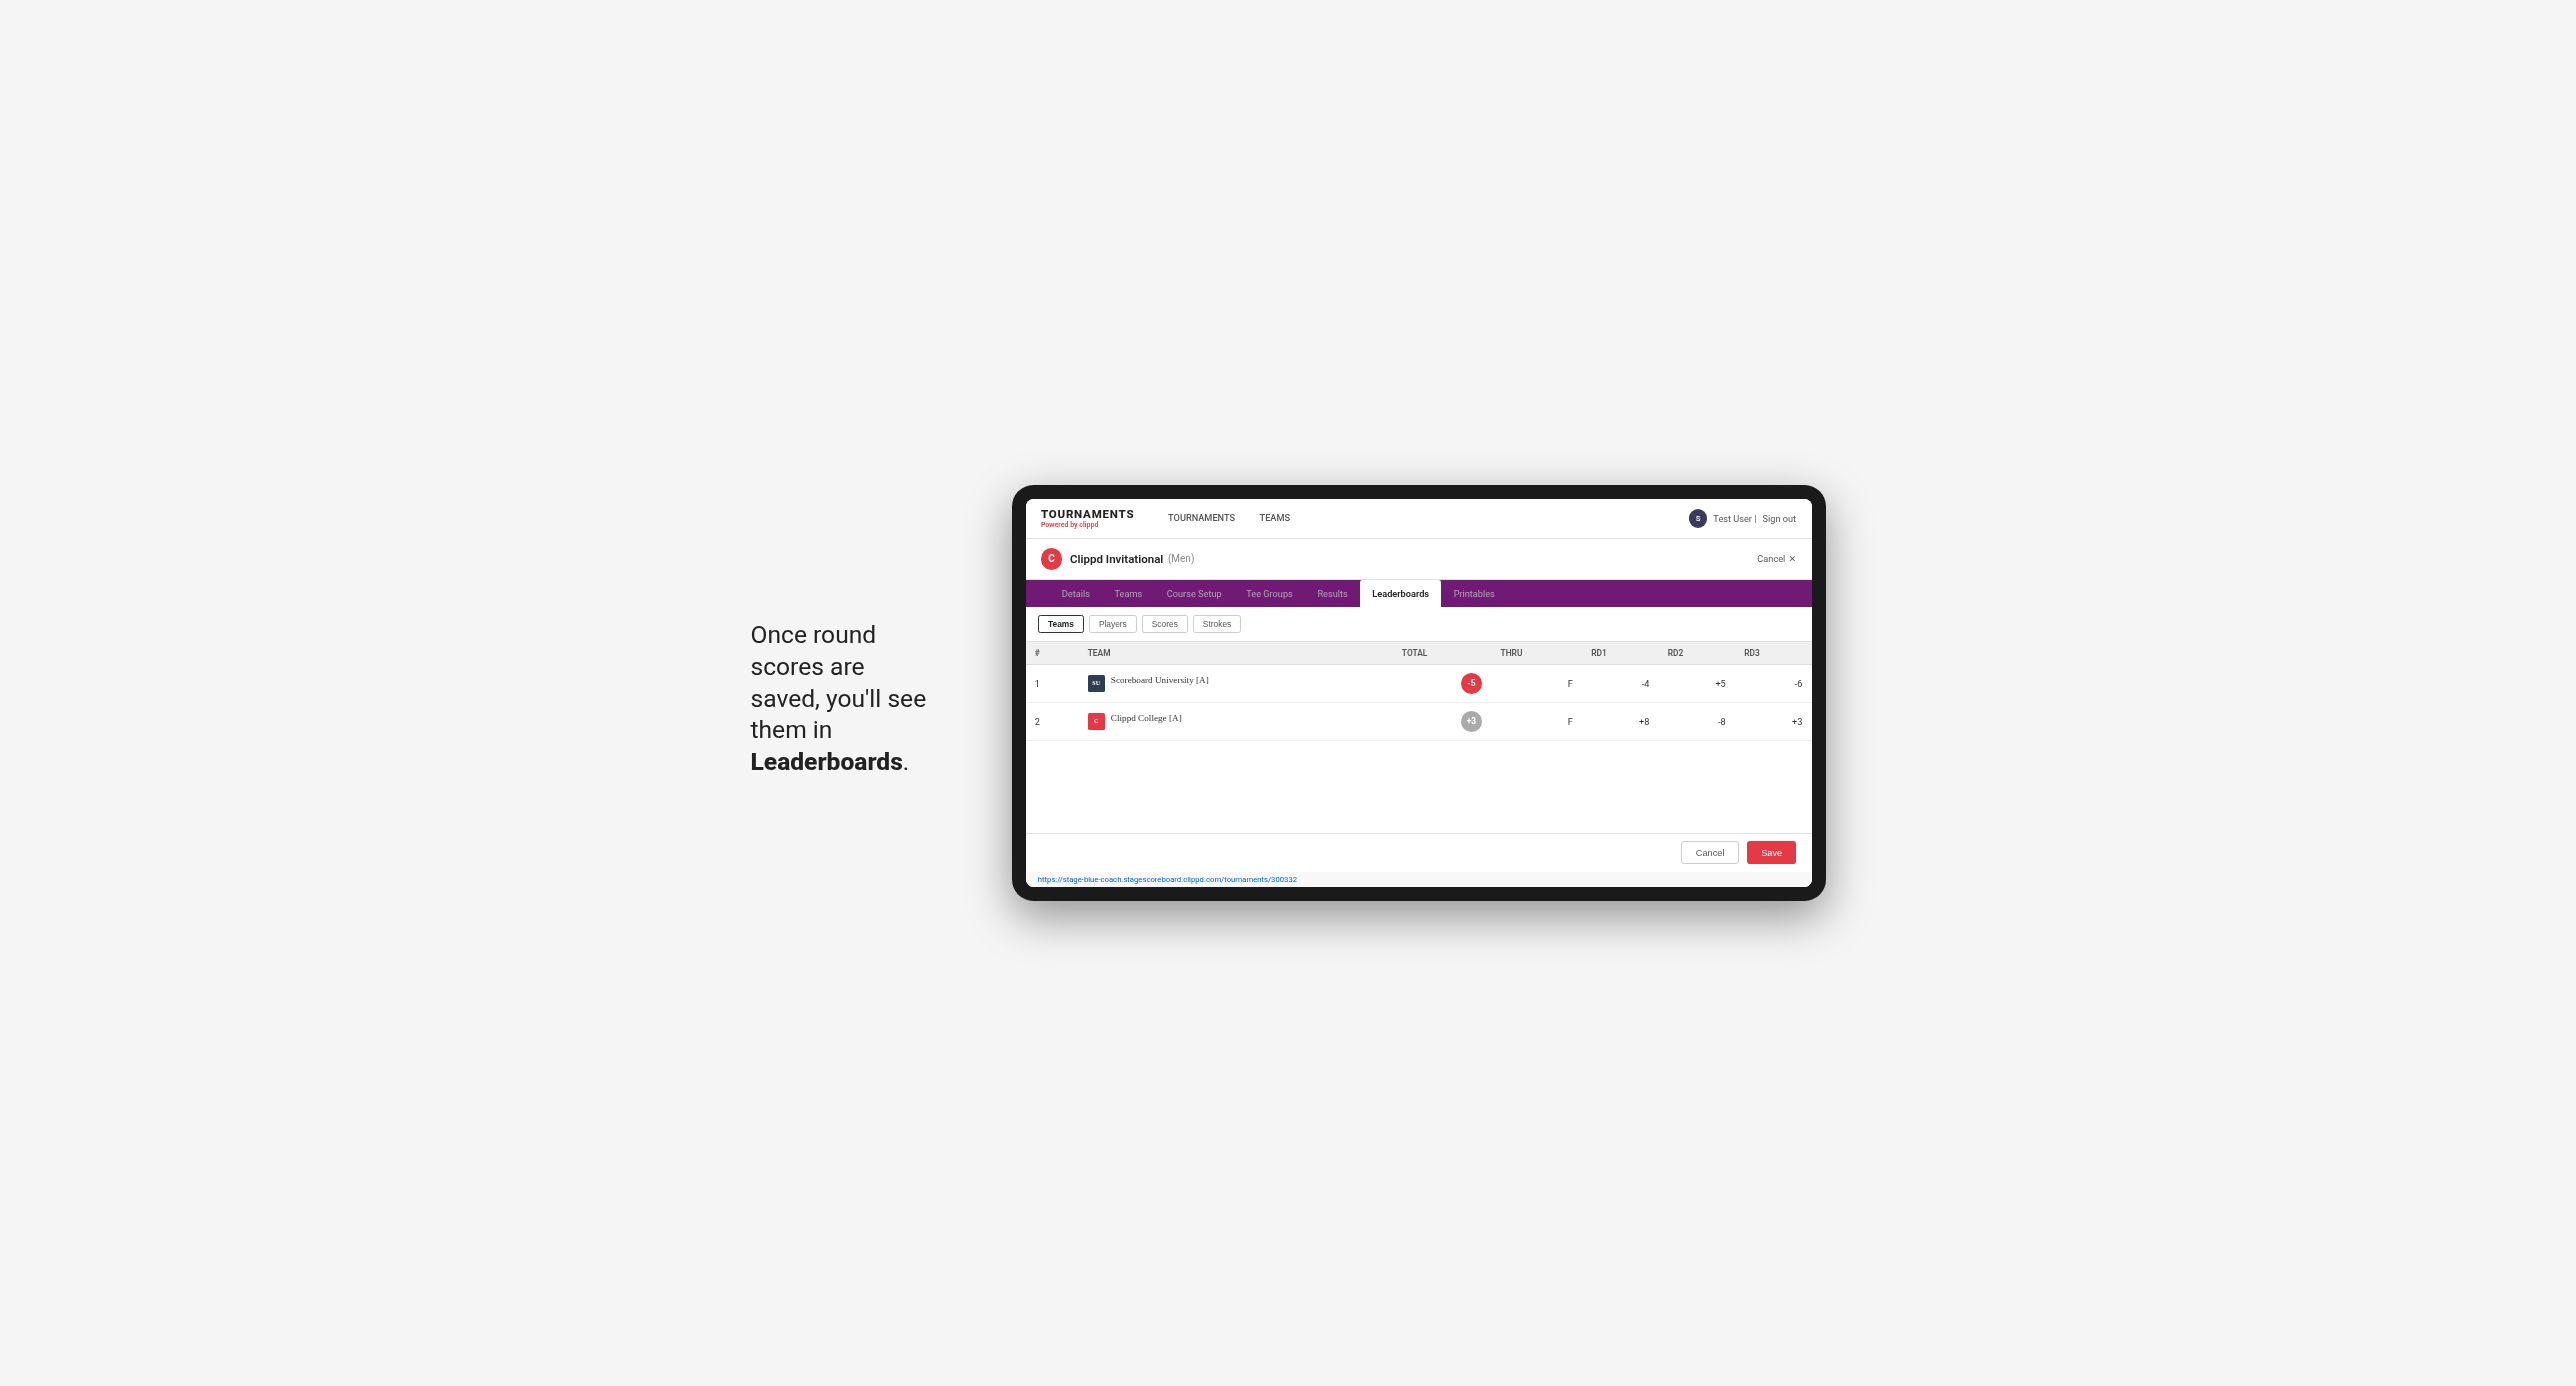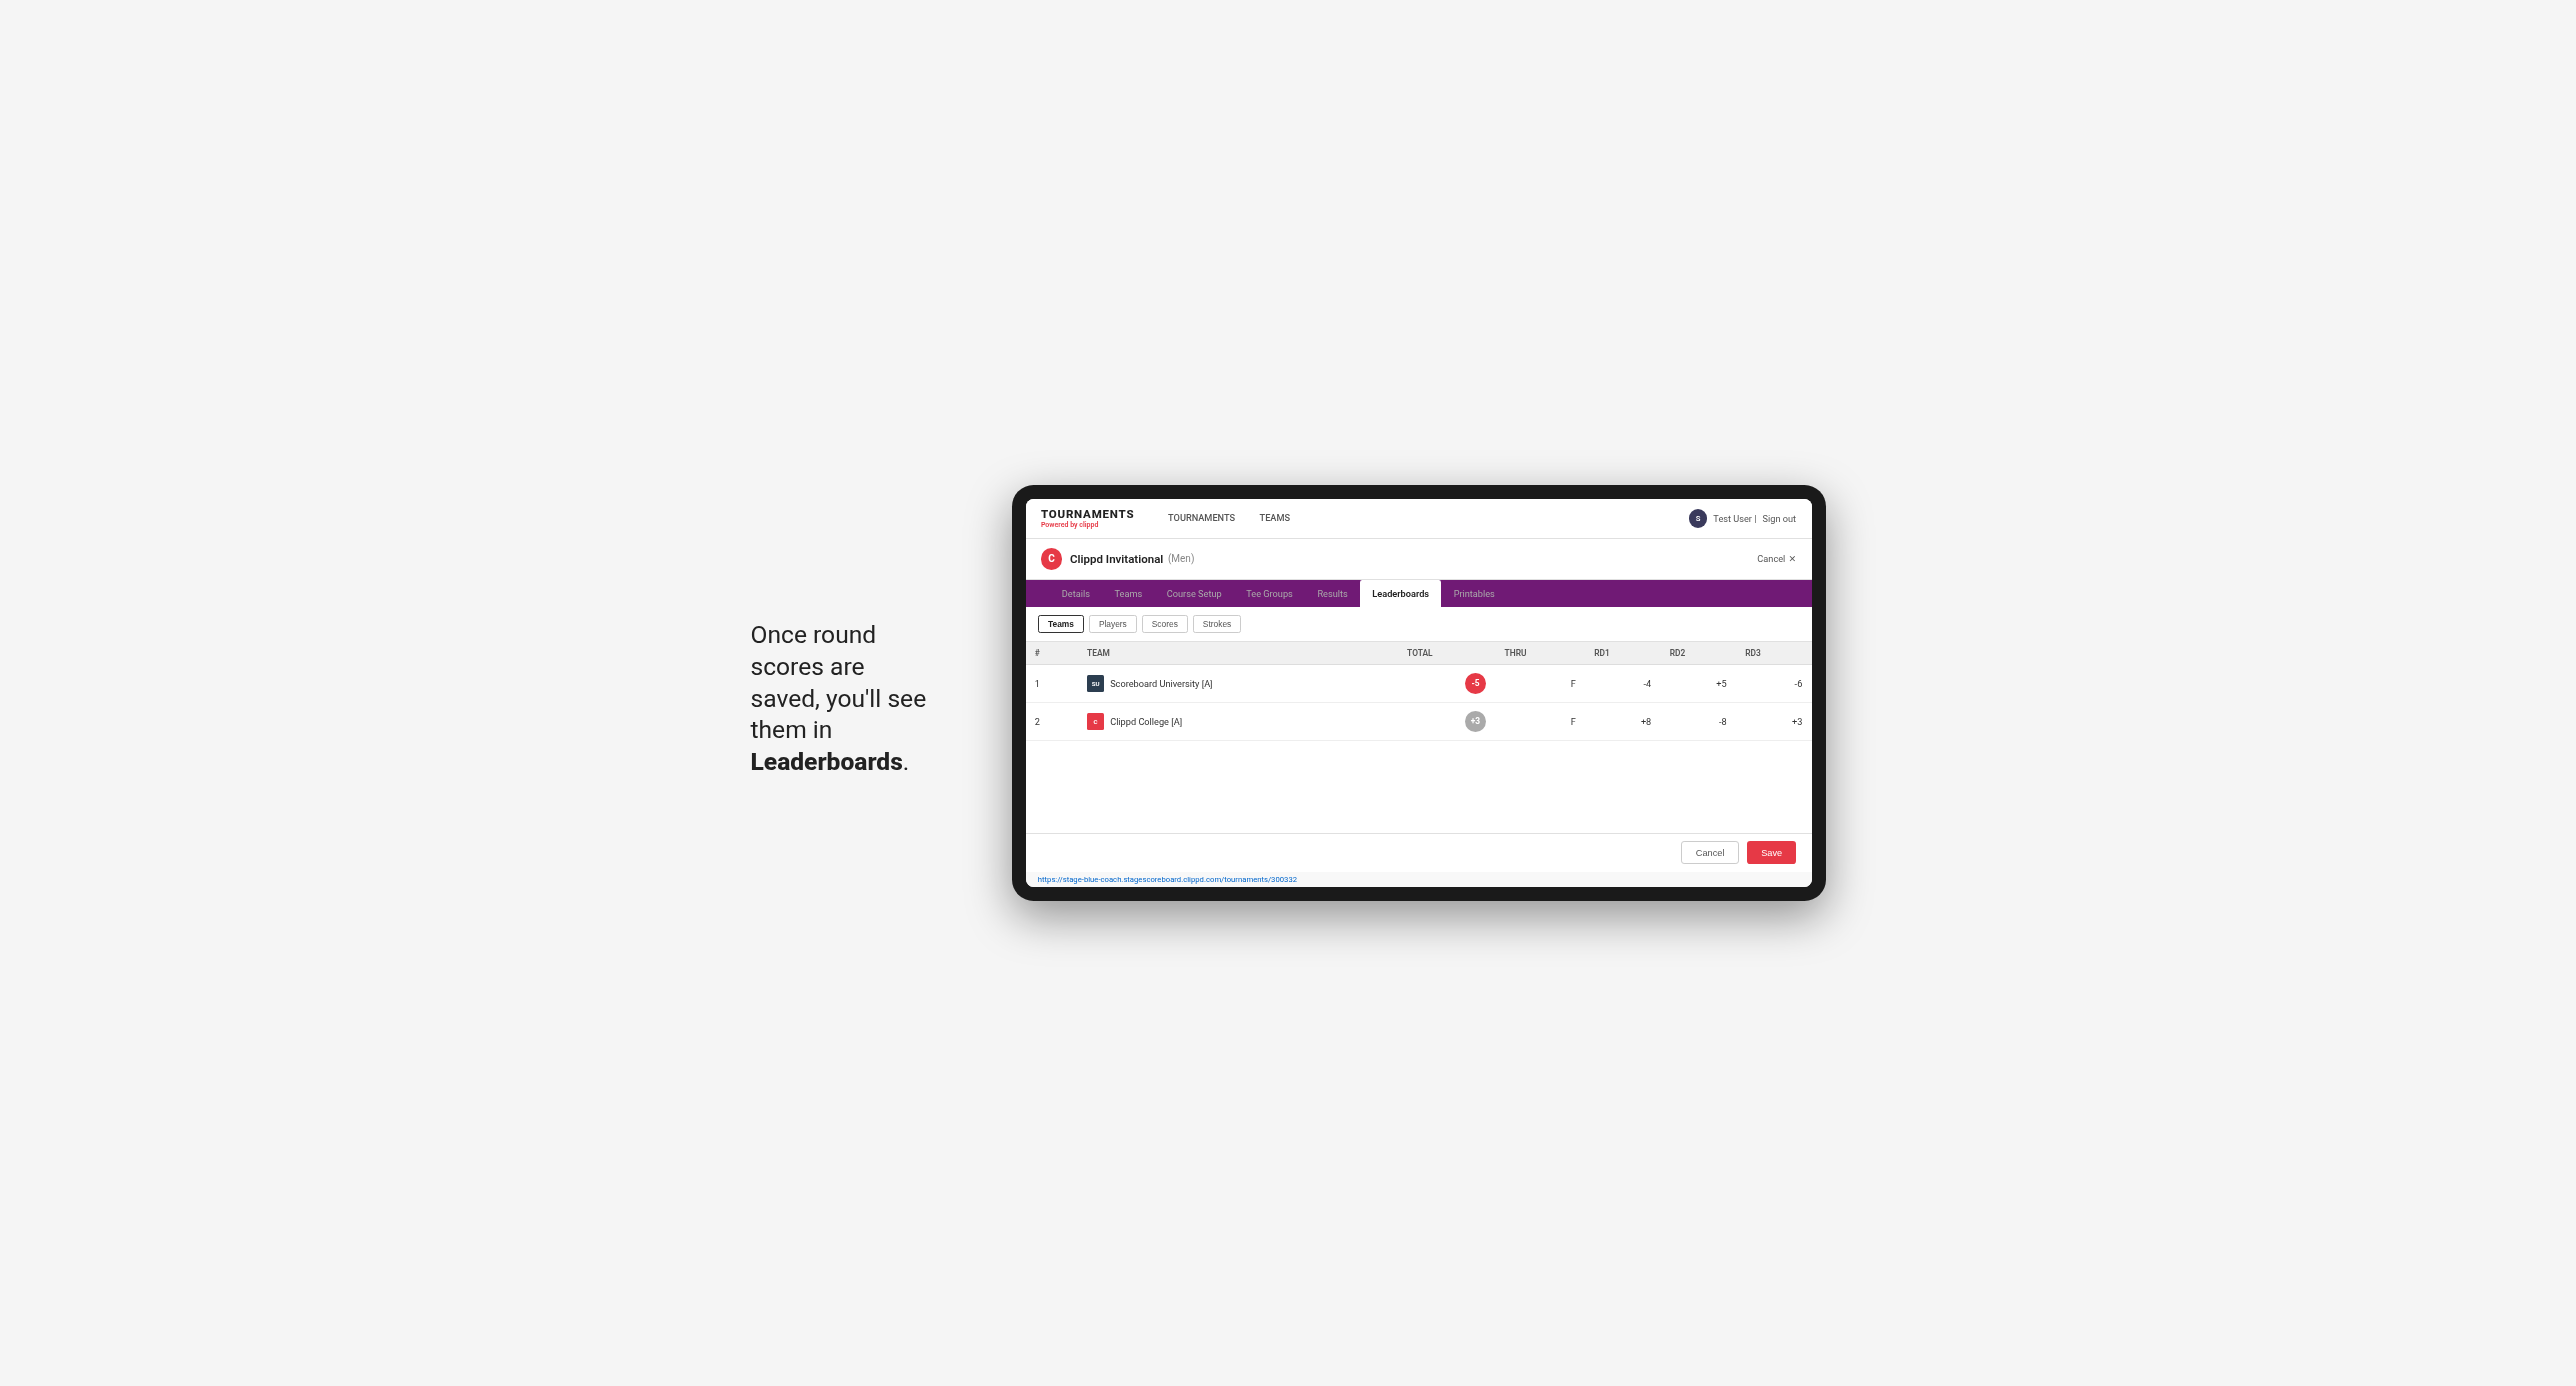--- a/index.html
+++ b/index.html
@@ -258,21 +258,22 @@
       border-radius: 50%;
       font-size: 8.4px;
       font-weight: 700;
       color: #fff;
     }
     .score-badge.red { background: #e63946; }
     .score-badge.gray { background: #aaa; }
 
     .team-name-cell {
       display: flex;
-      align-items: center;
+      align-items: flex-start;
+      font-family: Liberation Serif, serif;
     }
 
     
     .modal-footer {
       padding: 7.7px 15.4px;
       display: flex;
       justify-content: flex-end;
       gap: 7.7px;
       border-top: 0.8px solid #e0e0e0;
       background: #fff;

